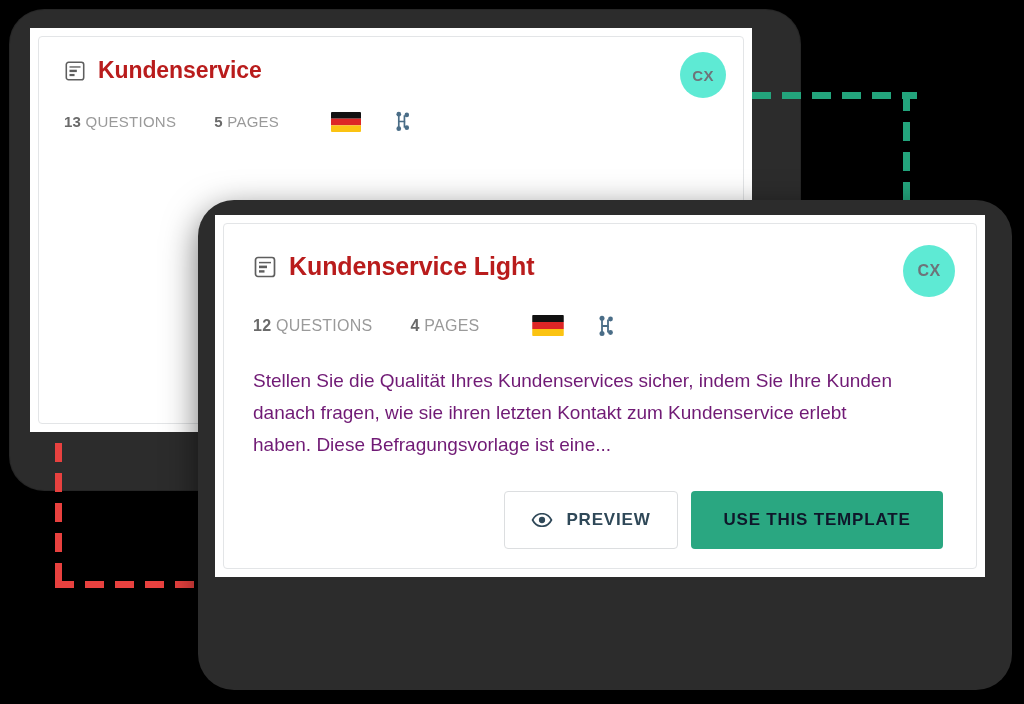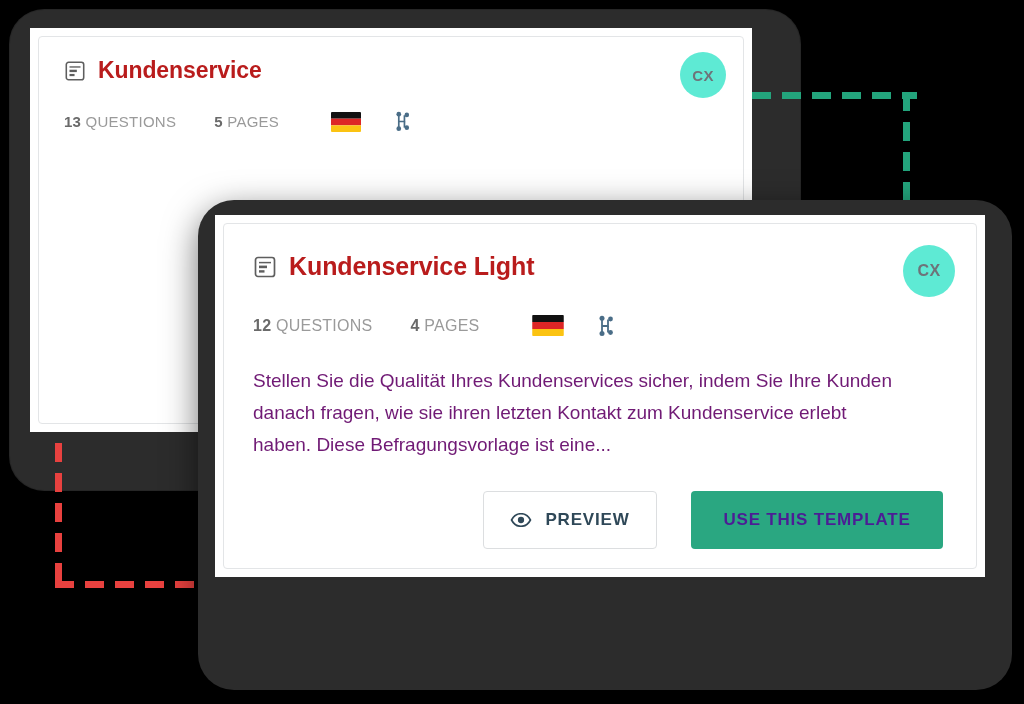--- a/index.html
+++ b/index.html
@@ -203,21 +203,21 @@
     max-width: 650px;
   }
 
   
   .button-row {
     position: absolute;
     right: 42px;
     bottom: 28px;
     display: flex;
     align-items: center;
-    gap: 34px;
+    gap: 13px;
   }
 
   .btn {
     border: none;
     cursor: pointer;
     font-family: "Liberation Sans", sans-serif;
   }
 
   .btn-preview {
     display: flex;
@@ -239,21 +239,21 @@
     width: 22px;
     height: 14px;
     display: block;
   }
 
   .btn-use {
     width: 252px;
     height: 58px;
     background: #2aa781;
     border-radius: 4px;
-    color: #4c1d95;
+    color: #0f172a;
     font-size: 17px;
     font-weight: bold;
     letter-spacing: 0.8px;
     display: flex;
     align-items: center;
     justify-content: center;
   }
 
   
   .ann {

